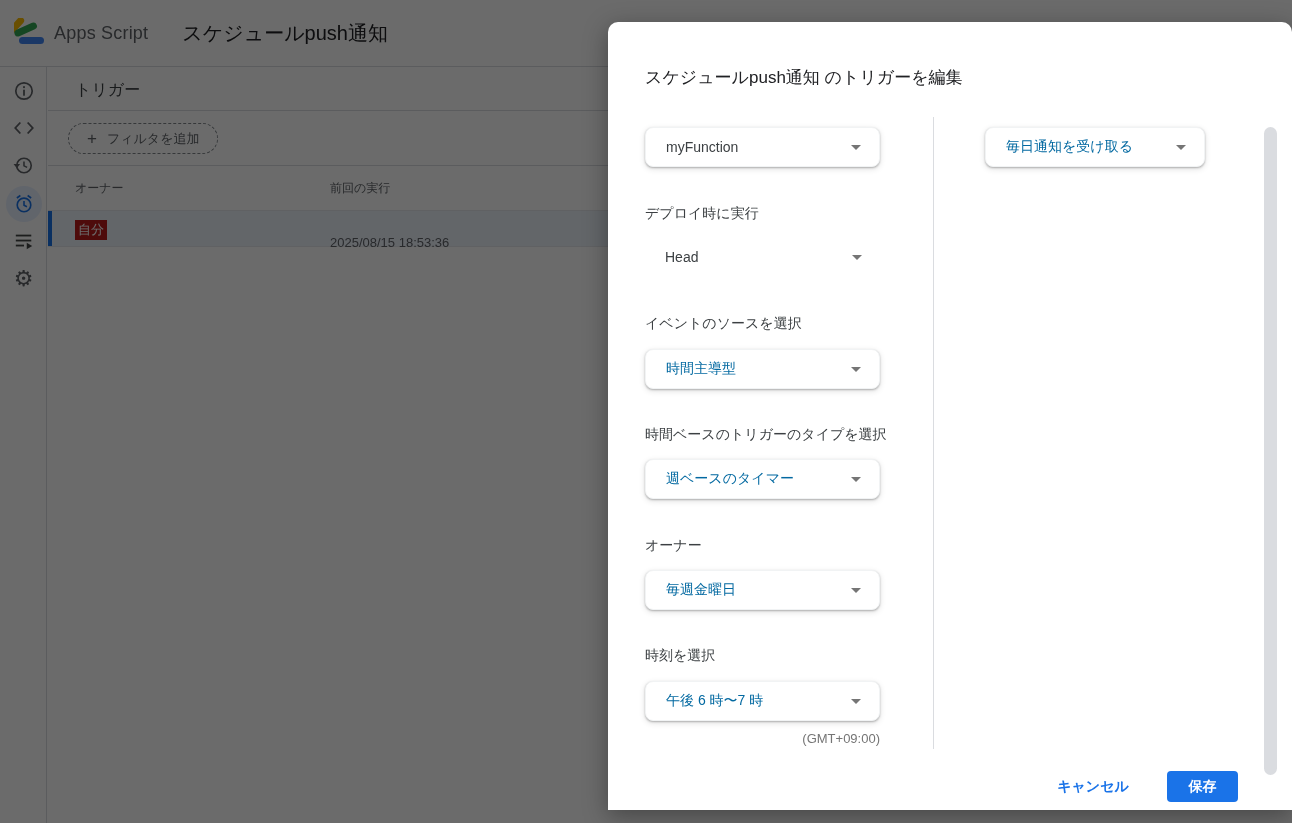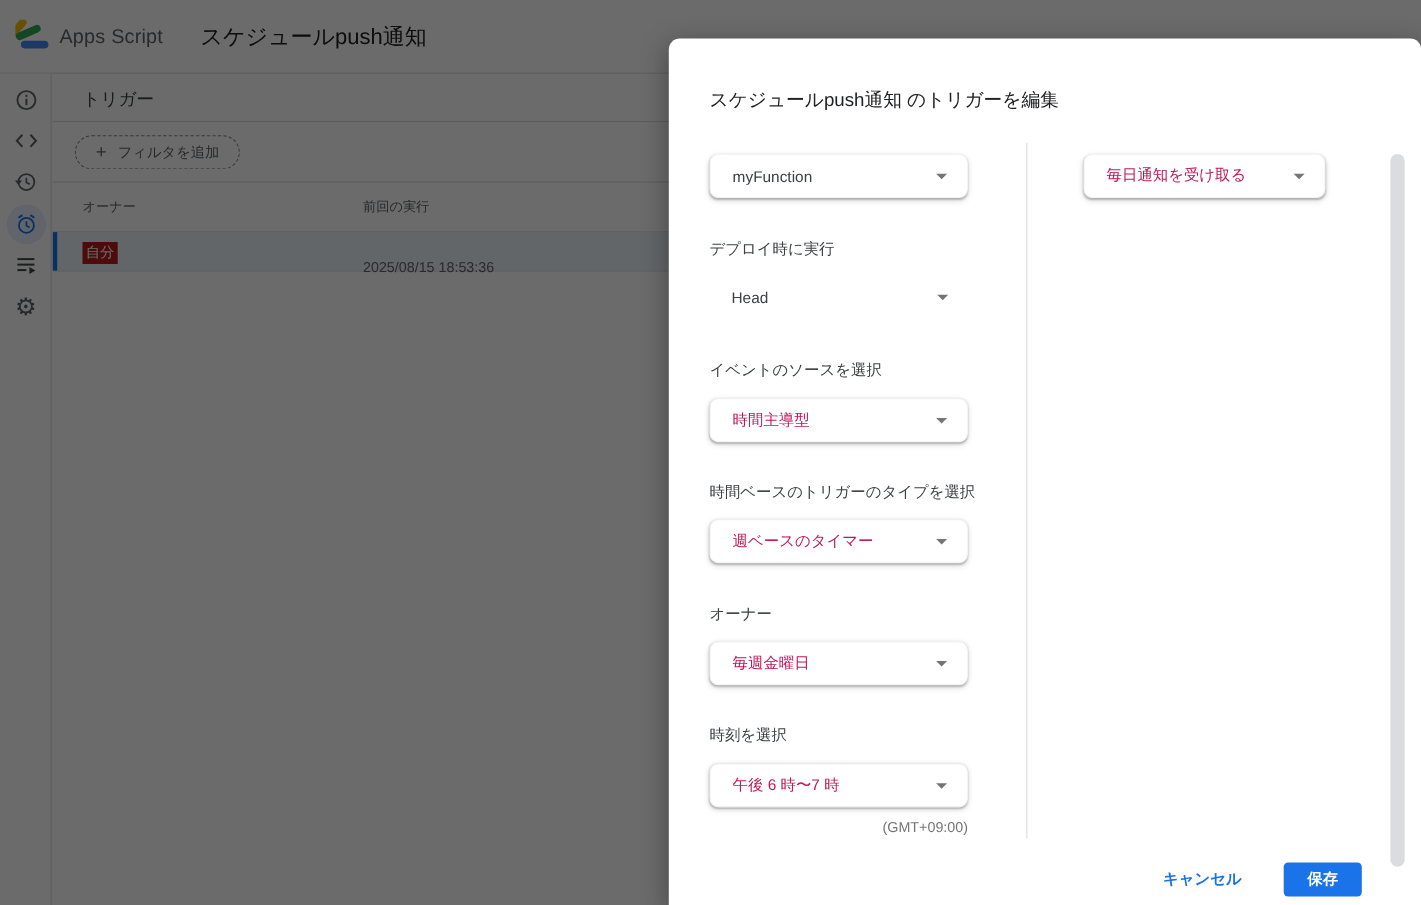--- a/index.html
+++ b/index.html
@@ -41,33 +41,33 @@
   .trow-accent { position:absolute; left:0; top:0; width:4px; height:100%; background:#1a73e8; }
   .td-owner { position:absolute; left:27px; top:9px; font-size:13px; color:#fff;
               background:#b91c1c; padding:1px 3px; }
   .td-lastrun { position:absolute; left:282px; top:24px; font-size:13px; color:#5f6368; }
 
   
   .scrim { position:absolute; left:0; top:0; width:1292px; height:823px;
            background:rgba(0,0,0,0.58); z-index:10; }
 
   
-  .dialog { position:absolute; left:608px; top:35px; width:684px; height:788px;
+  .dialog { position:absolute; left:608px; top:22px; width:684px; height:788px;
             background:#fff; border-radius:10px 10px 0 0; z-index:20;
             box-shadow:0 6px 24px rgba(0,0,0,0.35); }
   .dlg-title { position:absolute; left:37px; top:44px; font-size:17px; font-weight:500; color:#202124; }
 
   .dd-card { position:absolute; width:235px; height:40px; background:#fff; border-radius:8px;
              border:1px solid #f1f3f4;
              box-shadow:0 1px 2px rgba(0,0,0,0.25), 0 2px 6px rgba(0,0,0,0.12);
              display:flex; align-items:center; cursor:pointer; }
   .dd-flat { position:absolute; width:235px; height:40px; display:flex; align-items:center; cursor:pointer; }
   .dd-text { margin-left:20px; font-size:14px; flex:1 1 auto; white-space:nowrap; overflow:hidden; }
   .t-dark { color:#3c4043; }
-  .t-gray { color:#be185d; }
+  .t-gray { color:#0369a1; }
   .dd-arrow { width:0; height:0; border-left:5px solid transparent; border-right:5px solid transparent;
               border-top:5px solid #757575; margin-right:18px; flex:0 0 auto; }
   .fld-label { position:absolute; font-size:14px; color:#3c4043; white-space:nowrap; }
 
   .v-divider { position:absolute; left:325px; top:95px; width:1px; height:632px; background:#dadce0; }
   .tz-note { position:absolute; left:37px; top:709px; width:235px; text-align:right;
              font-size:13px; color:#757575; }
 
   .cancel-btn { position:absolute; left:445px; top:749px; width:80px; height:31px;
                 background:transparent; border:none; font-size:14px; font-weight:700; color:#1a73e8;

